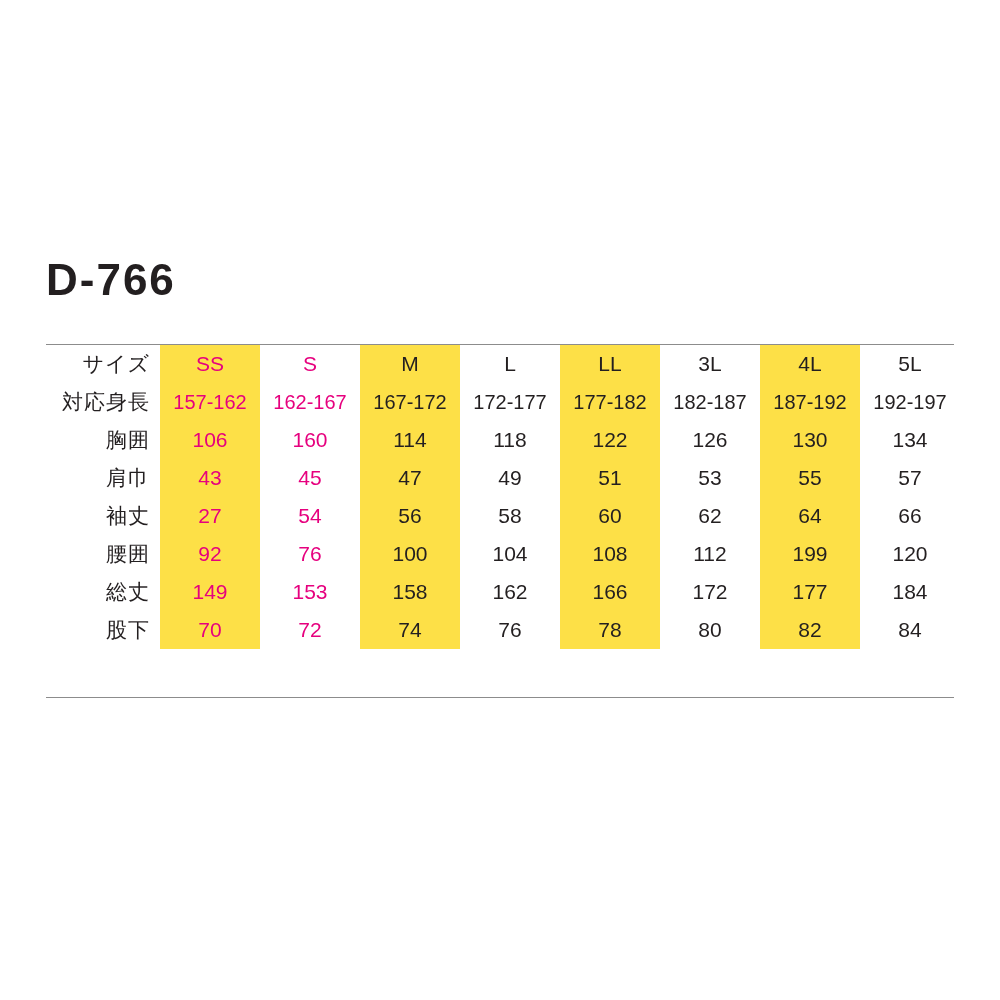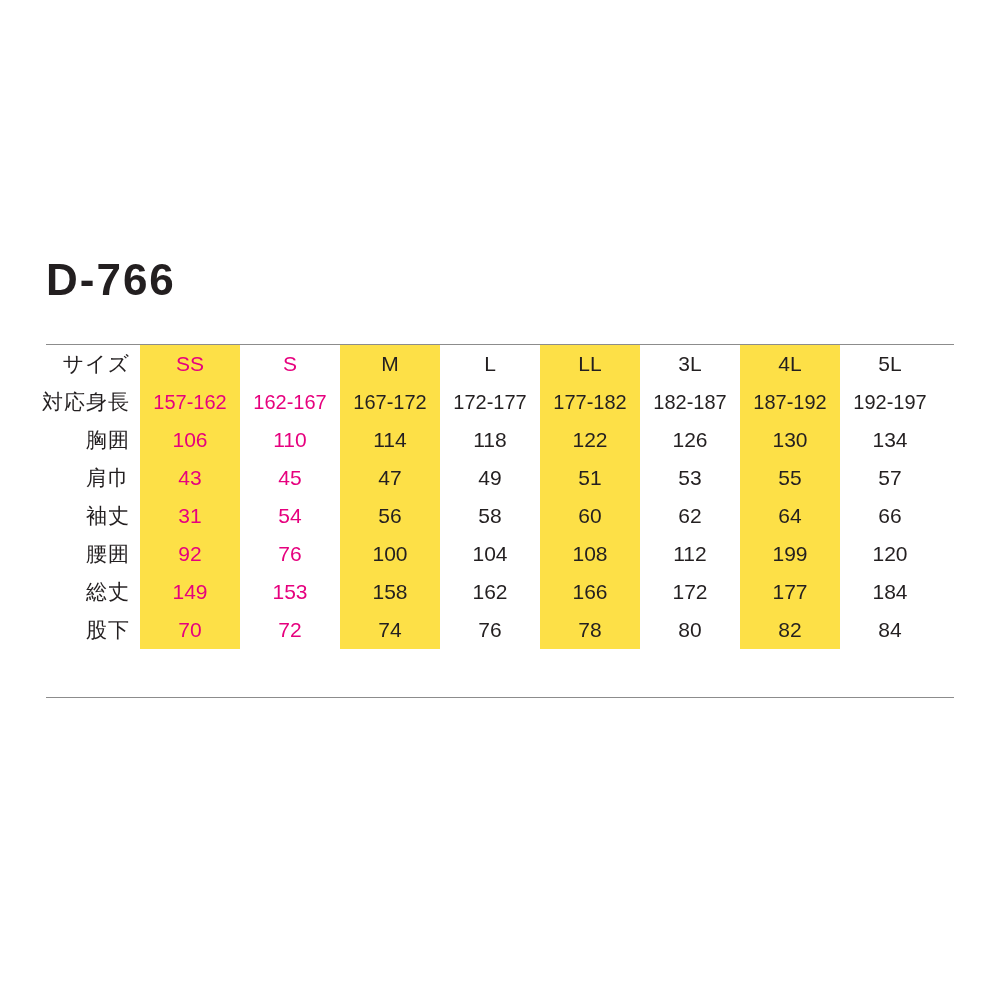--- a/index.html
+++ b/index.html
@@ -30,21 +30,21 @@
     top: 258px;
     font-size: 44px;
     font-weight: bold;
     letter-spacing: 2px;
     color: #231f20;
     line-height: 1;
   }
 
   .size-table {
     position: absolute;
-    left: 32px;
+    left: 52px;
     top: 345px;
     width: 908px;
     border-collapse: collapse;
     table-layout: fixed;
   }
 
   .size-table col.label-col { width: 108px; }
   .size-table col.data-col  { width: 100px; }
 
   .size-table tr {
@@ -145,42 +145,42 @@
           <td class="shade">167-172</td>
           <td class="">172-177</td>
           <td class="shade">177-182</td>
           <td class="">182-187</td>
           <td class="shade">187-192</td>
           <td class="">192-197</td>
         </tr>
         <tr>
           <td class="label">胸囲</td>
           <td class="shade pink">106</td>
-          <td class="pink">110</td>
+          <td class="pink">160</td>
           <td class="shade">114</td>
           <td class="">118</td>
           <td class="shade">122</td>
           <td class="">126</td>
           <td class="shade">130</td>
           <td class="">134</td>
         </tr>
         <tr>
           <td class="label">肩巾</td>
           <td class="shade pink">43</td>
           <td class="pink">45</td>
           <td class="shade">47</td>
           <td class="">49</td>
           <td class="shade">51</td>
           <td class="">53</td>
           <td class="shade">55</td>
           <td class="">57</td>
         </tr>
         <tr>
           <td class="label">袖丈</td>
-          <td class="shade pink">31</td>
+          <td class="shade pink">27</td>
           <td class="pink">54</td>
           <td class="shade">56</td>
           <td class="">58</td>
           <td class="shade">60</td>
           <td class="">62</td>
           <td class="shade">64</td>
           <td class="">66</td>
         </tr>
         <tr>
           <td class="label">腰囲</td>

